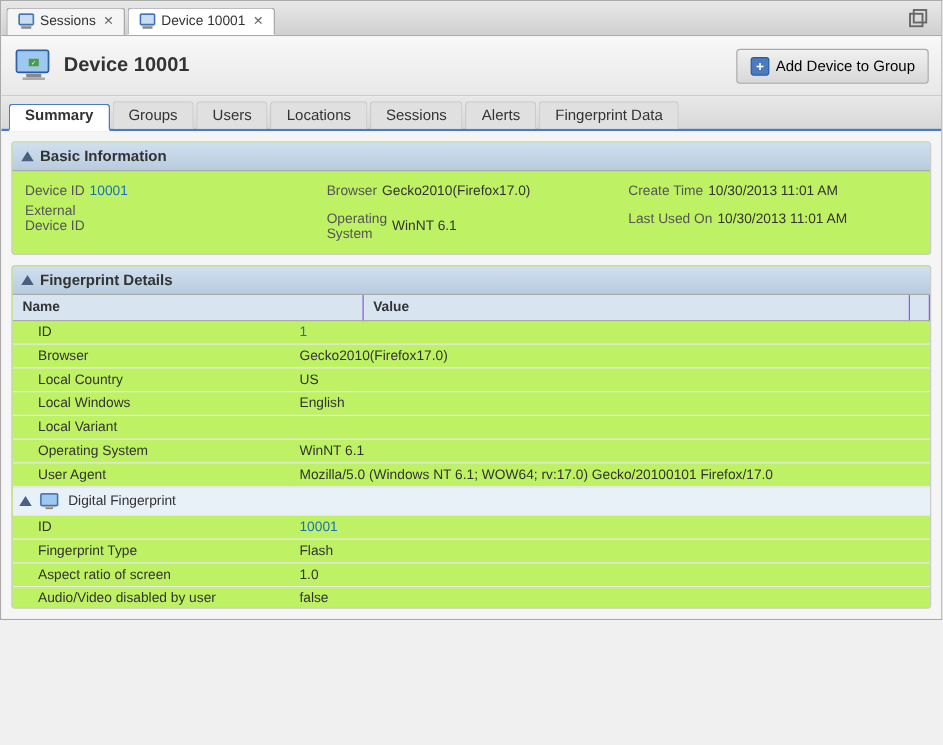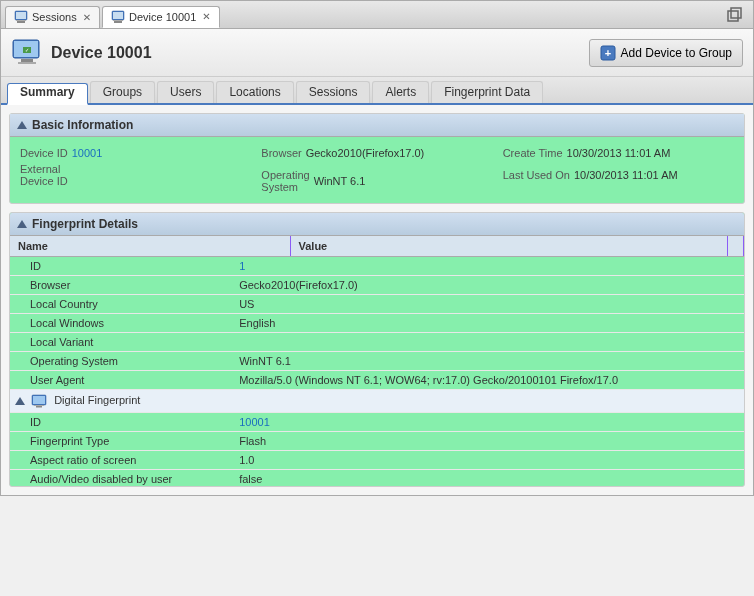--- a/index.html
+++ b/index.html
@@ -23,21 +23,21 @@
 
     
     .nav-tabs { background: linear-gradient(to bottom, #e8e8e8, #d8d8d8); border-bottom: 2px solid #4a7abf; display: flex; align-items: flex-end; padding: 0 6px; height: 28px; }
     .nav-tab { padding: 4px 12px; cursor: pointer; font-size: 12px; border: 1px solid #ccc; border-bottom: none; margin-right: 2px; background: #e0e0e0; border-radius: 3px 3px 0 0; height: 22px; display: flex; align-items: flex-end; }
     .nav-tab.active { background: #fff; border-color: #4a7abf; border-bottom: 2px solid #fff; font-weight: bold; margin-bottom: -2px; }
 
     
     .content { flex: 1; overflow: hidden; padding: 8px; background: #f5f5f5; display: flex; flex-direction: column; gap: 8px; }
 
     
-    .card { background: #86efac; border: 1px solid #ccc; border-radius: 3px; }
+    .card { background: #bef264; border: 1px solid #ccc; border-radius: 3px; }
     .card-header { background: linear-gradient(to bottom, #d0dff0, #b8ccdf); padding: 4px 8px; display: flex; align-items: center; gap: 6px; border-bottom: 1px solid #aaa; }
     .card-header-title { font-weight: bold; font-size: 12px; color: #333; }
     .triangle-icon { width: 0; height: 0; border-top: 5px solid transparent; border-bottom: 5px solid transparent; border-right: 8px solid #4a6080; display: inline-block; transform: rotate(90deg); }
 
     
     .basic-info { padding: 10px; display: grid; grid-template-columns: 1fr 1fr 1fr; gap: 6px 10px; }
     .info-row { display: flex; align-items: center; gap: 4px; }
     .info-label { color: #555; font-size: 11px; white-space: nowrap; }
     .info-value { color: #1a6fbf; font-size: 11px; }
     .info-value.black { color: #333; }

